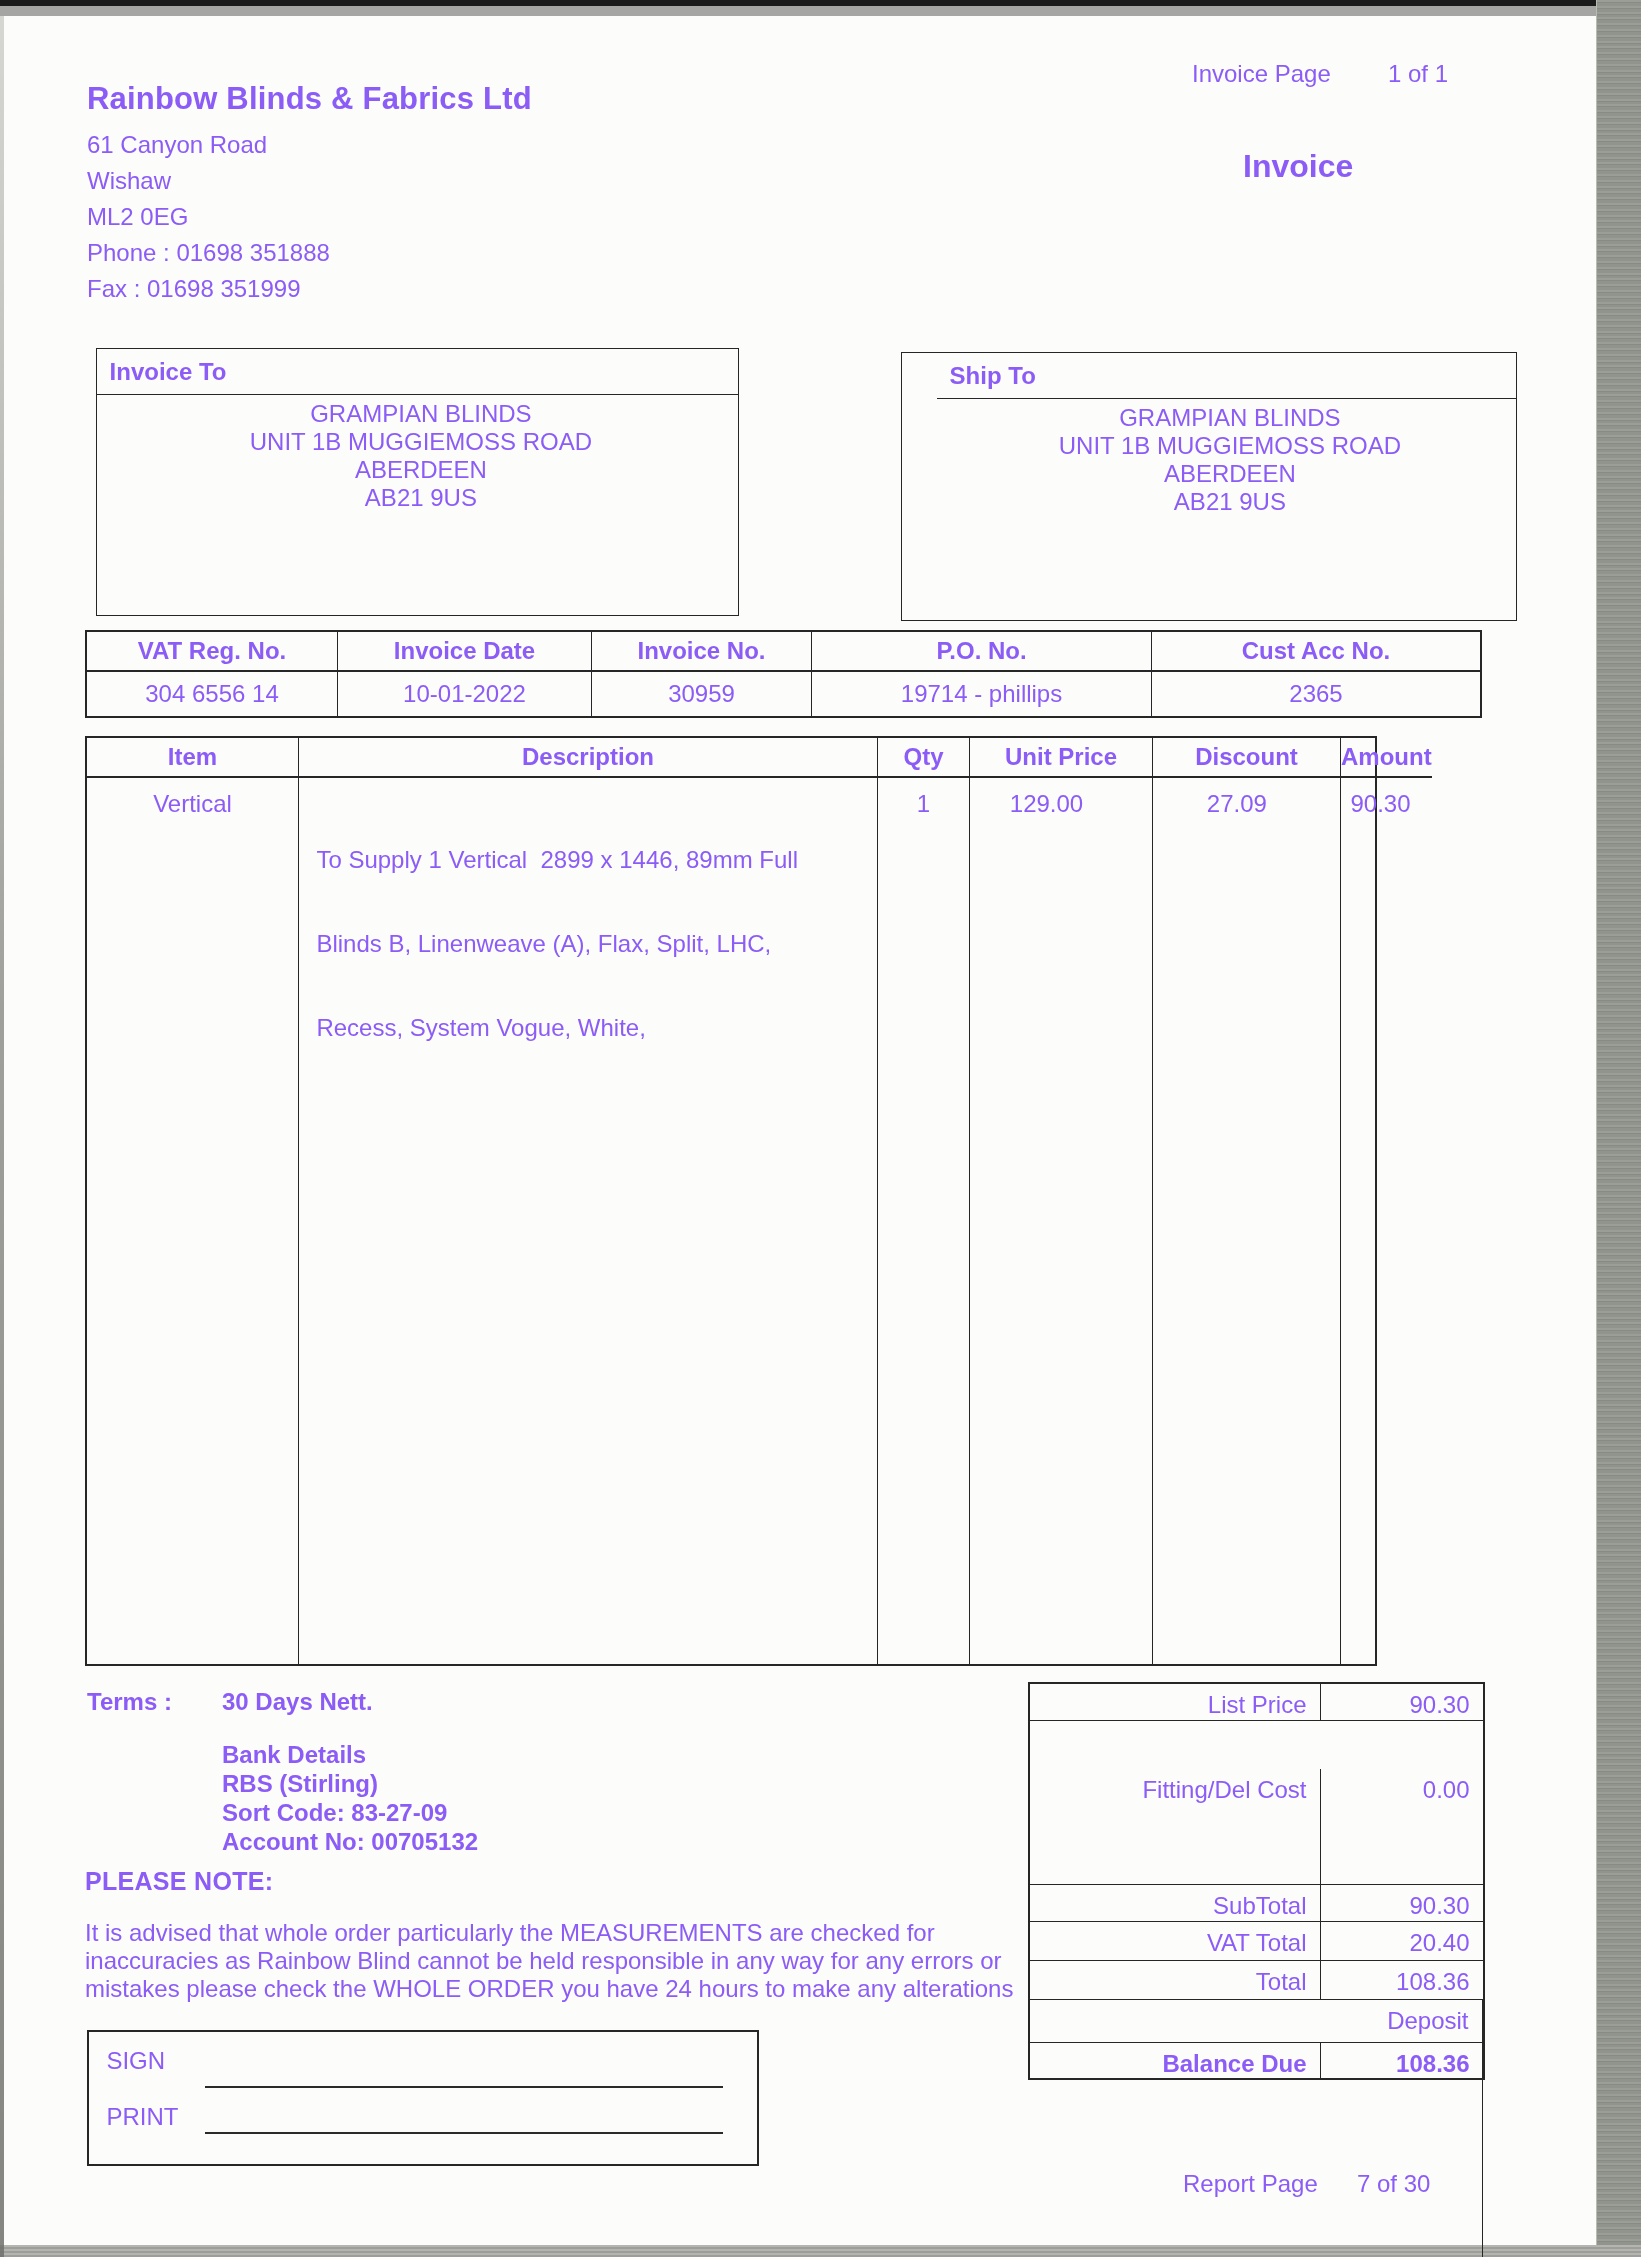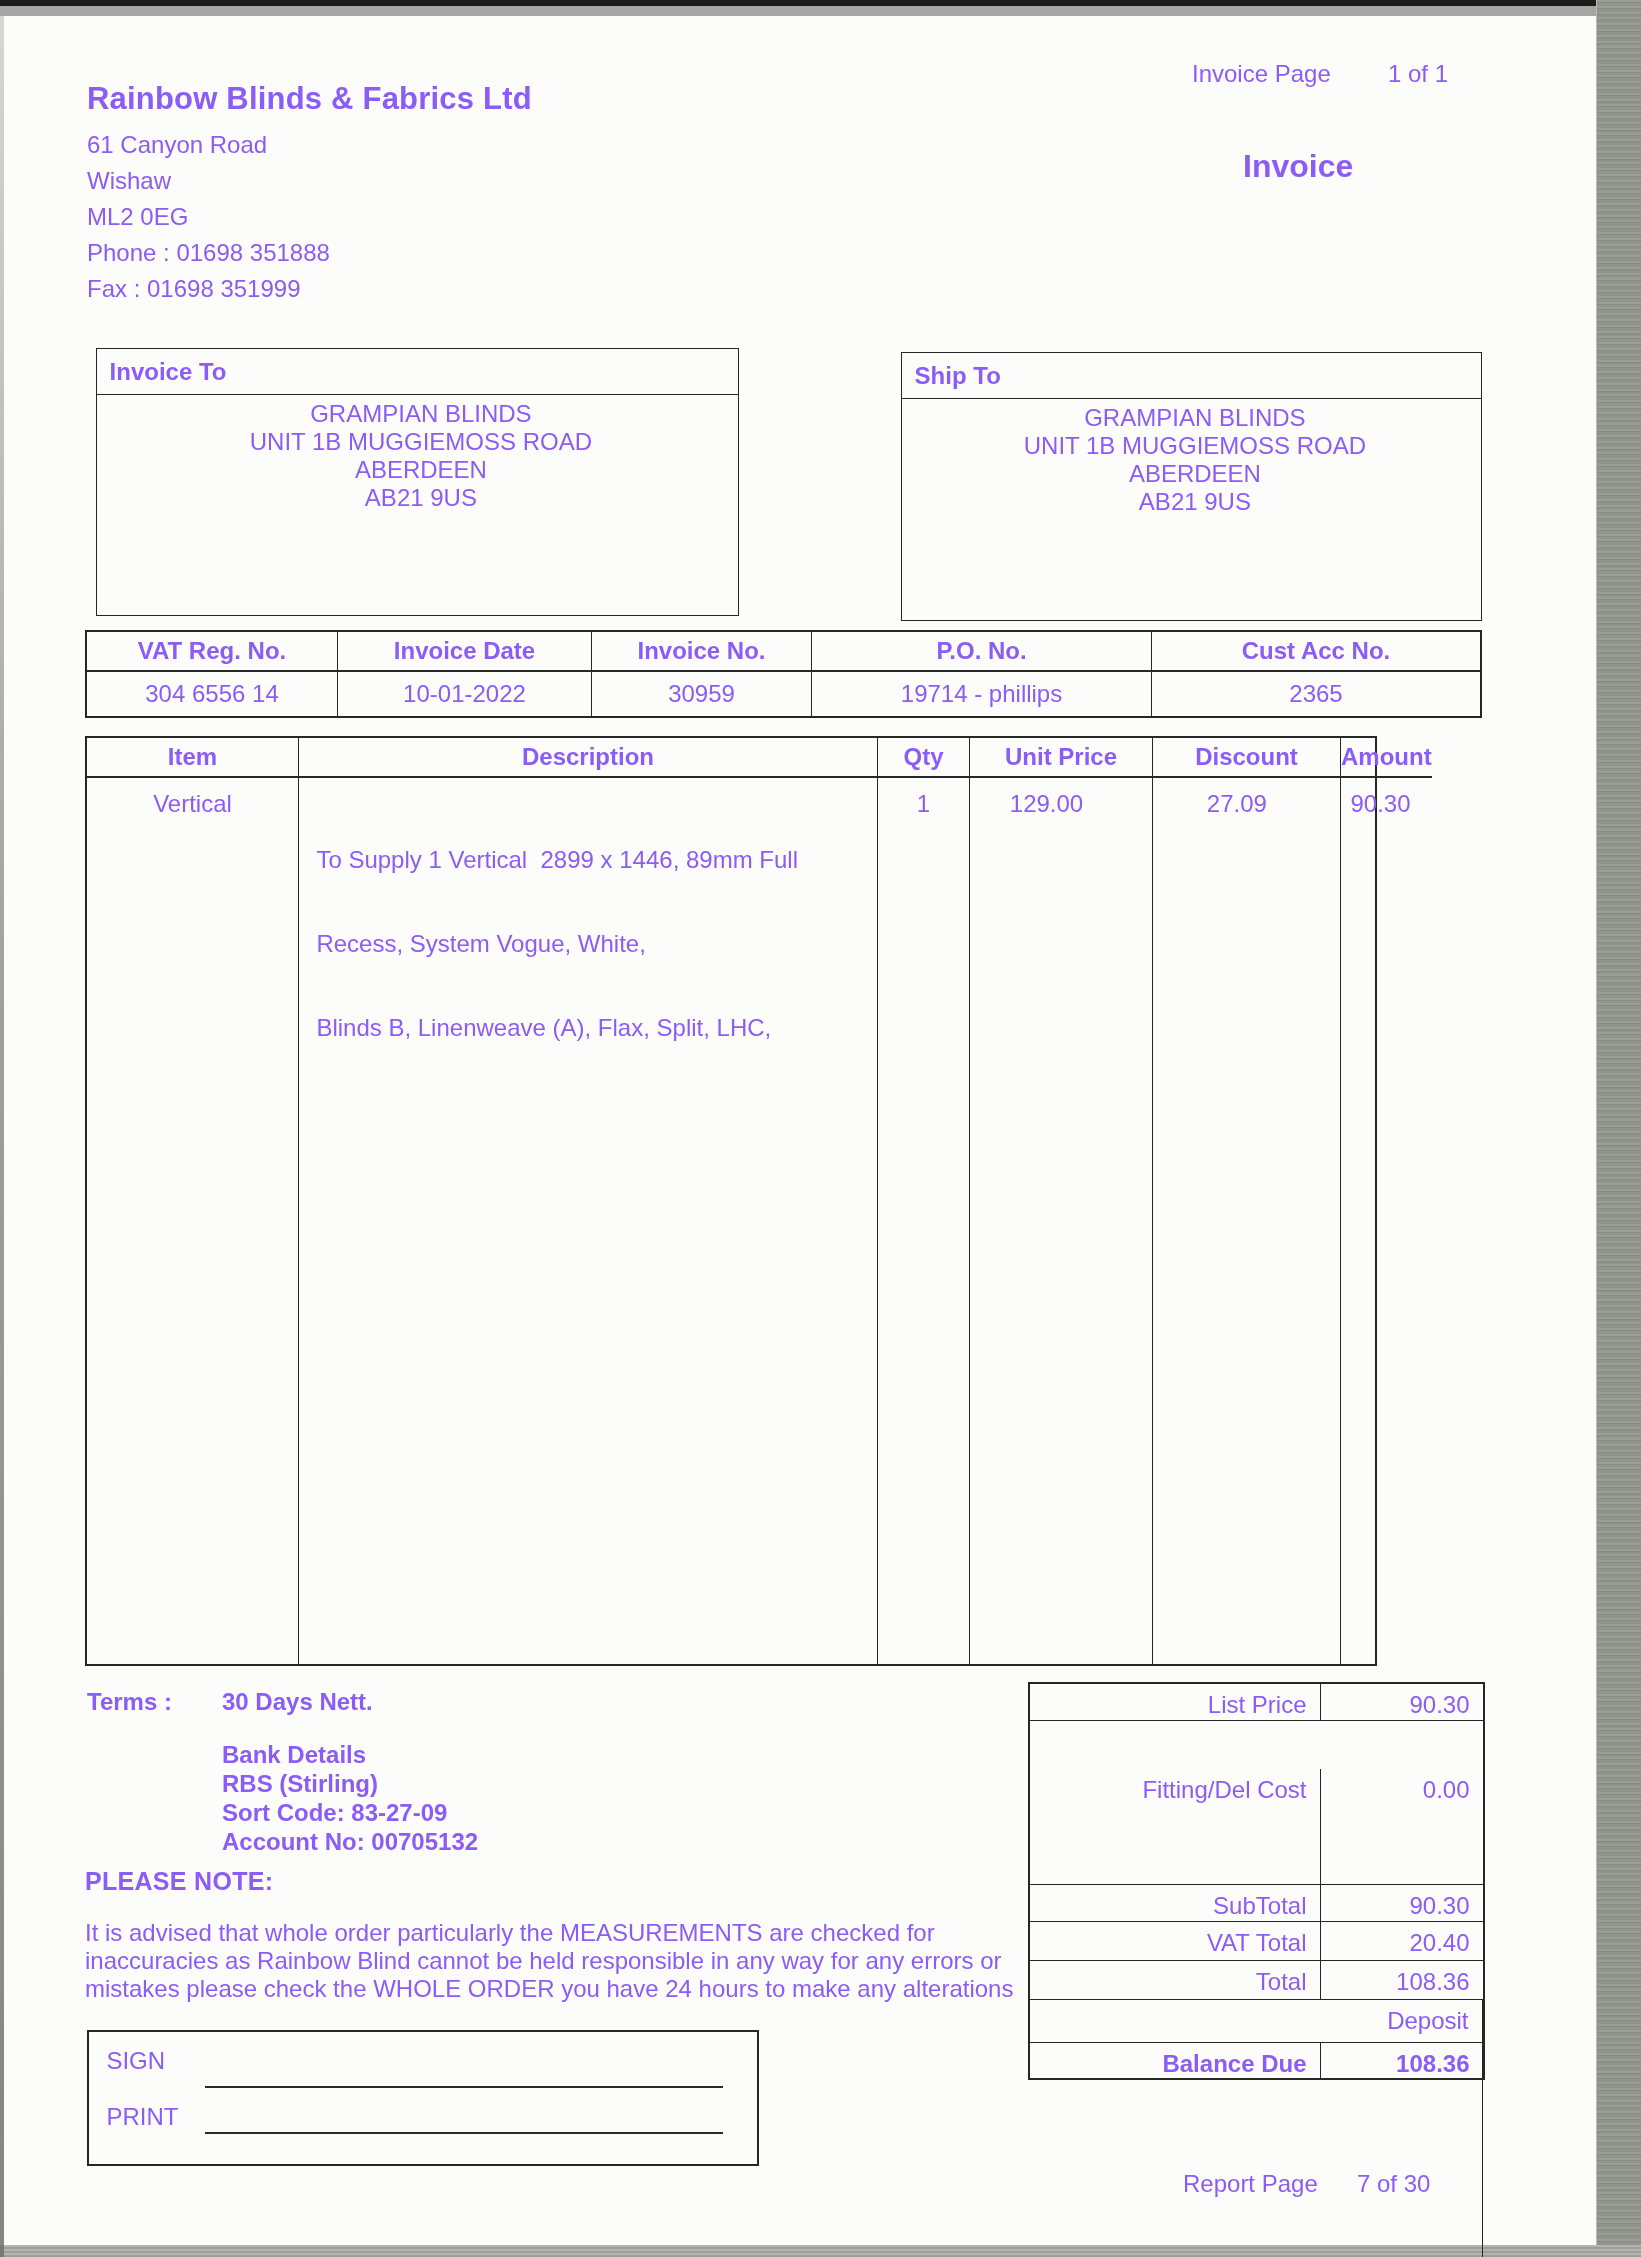--- a/index.html
+++ b/index.html
@@ -30,21 +30,21 @@
   .company-address{left:87px;top:127px;font-size:24px;line-height:36px;}
   .inv-page-label{left:1192px;top:60px;font-size:24px;}
   .inv-page-value{left:1388px;top:60px;font-size:24px;}
   .invoice-title{left:1243px;top:148px;font-size:32px;font-weight:bold;}
   
   .addr-box{border:1.9px solid #262626;background:transparent;}
   .addr-box .hd{border-bottom:1.9px solid #262626;font-size:24px;font-weight:bold;
     padding:8.7px 0 8.7px 12.6px;}
   .addr-box .bd{padding:4.8px 0 0 6.8px;font-size:24px;line-height:28px;text-align:center;}
   .invoice-to{left:96px;top:348px;width:641px;height:266px;}
-  .ship-to{left:901px;top:352px;width:579px;height:267px;}
+  .ship-to{left:901px;top:352px;width:579px;height:267px;padding-left:35px;}
   
   .meta-table{left:85px;top:630px;width:1397px;height:88px;border:2.9px solid #262626;
     box-sizing:border-box;display:grid;grid-template-columns:251px 254px 220px 340px 1fr;
     grid-template-rows:40px 1fr;}
   .meta-table .c{border-right:1.9px solid #262626;display:flex;align-items:center;justify-content:center;
     font-size:24px;box-sizing:border-box;}
   .meta-table .c.last{border-right:none;}
   .meta-table .hc{border-bottom:2.9px solid #262626;font-weight:bold;}
   
   .items-table{left:85px;top:736px;width:1292px;height:930px;border:2.9px solid #262626;
@@ -147,22 +147,22 @@
     <div class="c hc">Item</div>
     <div class="c hc">Description</div>
     <div class="c hc">Qty</div>
     <div class="c hc">Unit Price</div>
     <div class="c hc">Discount</div>
     <div class="c hc last">Amount</div>
 
     <div class="c bc cell-item">Vertical</div>
     <div class="c bc cell-desc">
       <div>To Supply 1 Vertical  2899 x 1446, 89mm Full</div>
+      <div>Blinds B, Linenweave (A), Flax, Split, LHC,</div>
       <div>Recess, System Vogue, White,</div>
-      <div>Blinds B, Linenweave (A), Flax, Split, LHC,</div>
     </div>
     <div class="c bc cell-qty">1</div>
     <div class="c bc cell-num pr24">129.00</div>
     <div class="c bc cell-num pr18">27.09</div>
     <div class="c bc cell-num pr12 last">90.30</div>
   </div>
 
   <div class="abs terms-label">Terms :</div>
   <div class="abs terms-value">30 Days Nett.</div>
   <div class="abs bank-block">

